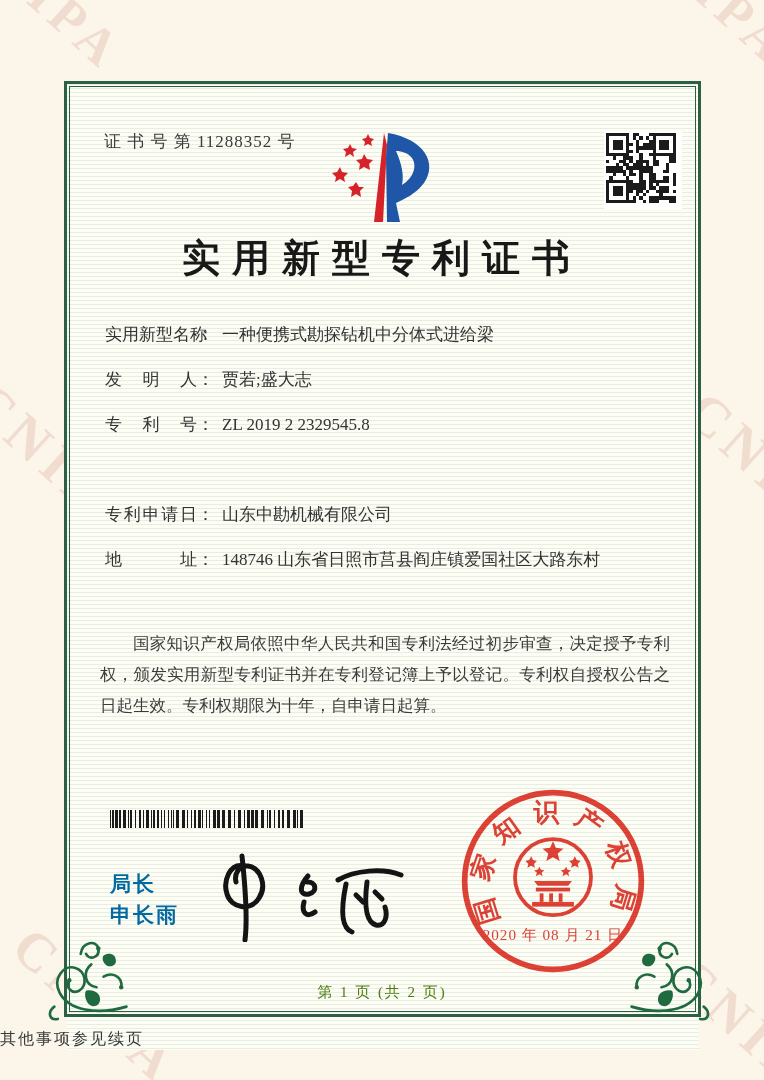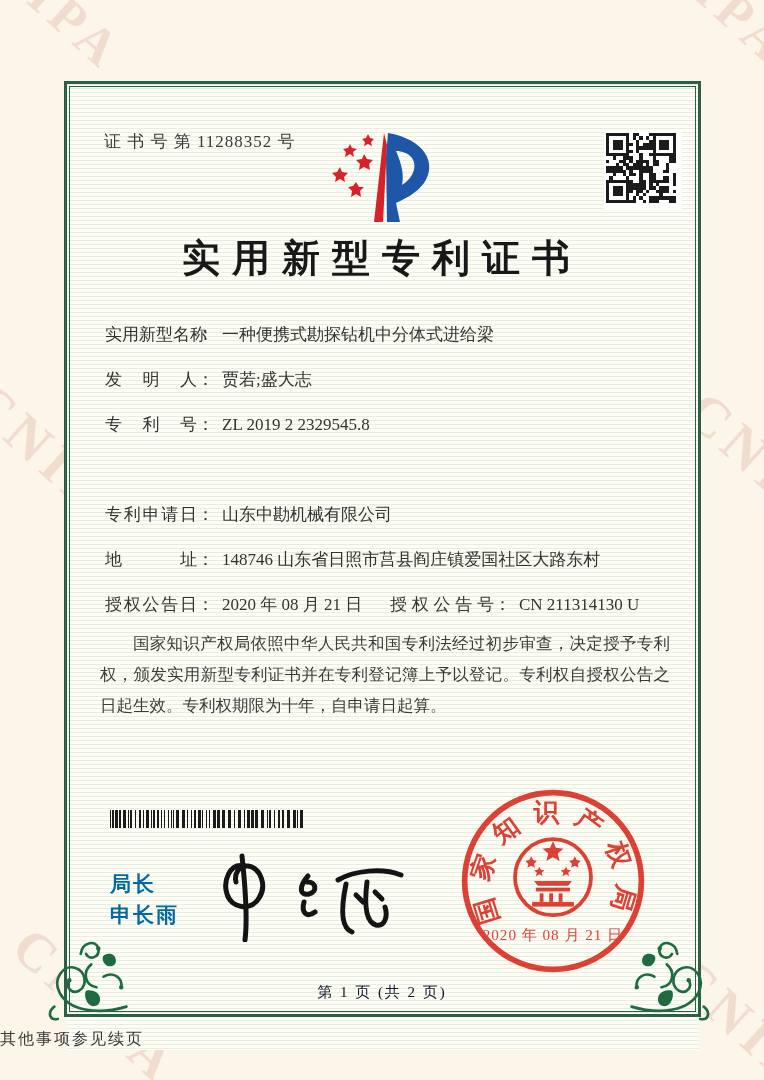--- a/index.html
+++ b/index.html
@@ -23,21 +23,21 @@
   .fvalue{margin-left:8px;}
   .grant2{position:absolute;left:285px;top:0;}
   .paras{position:absolute;left:100px;top:628px;width:570px;font-size:16.5px;line-height:31px;
          text-align:justify;color:#3b3b3b;}
   .paras p{margin:0;text-indent:2em;}
   .barcode{position:absolute;left:110px;top:810px;width:196px;height:18px;display:flex;align-items:stretch;}
   .barcode div{height:100%;}
   .signer{position:absolute;left:110px;font-size:21px;color:#0369a1;letter-spacing:2px;font-weight:bold;}
   .sig{position:absolute;left:215px;top:850px;}
   .seal{position:absolute;left:458px;top:786px;mix-blend-mode:multiply;}
-  .pageinfo{position:absolute;left:0;top:983px;width:764px;text-align:center;font-size:15px;color:#0f172a;letter-spacing:2px;}
+  .pageinfo{position:absolute;left:0;top:983px;width:764px;text-align:center;font-size:15px;color:#4d7c0f;letter-spacing:2px;}
   .contnote{position:absolute;left:0;top:1029px;width:764px;font-size:16px;color:#3a3a3a;letter-spacing:2px;}
   .orn{position:absolute;width:92px;height:88px;}
   .orn-br{transform:scaleX(-1);}
 </style>
 </head>
 <body>
 
 <div class="page">
 
   <div class="wm" style="left:-55px;top:-35px;font-size:52px;">CNIPA</div>
@@ -337,26 +337,20 @@
   </div>
   <div class="row" style="top:413px">
     <span class="flabel">专利号</span><span>：</span><span class="fvalue">ZL 2019 2 2329545.8</span>
   </div>
   <div class="row" style="top:503px">
     <span class="flabel">专利申请日</span><span>：</span><span class="fvalue">山东中勘机械有限公司</span>
   </div>
   <div class="row" style="top:548px">
     <span class="flabel">地址</span><span>：</span><span class="fvalue">148746 山东省日照市莒县阎庄镇爱国社区大路东村</span>
   </div>
-  <div class="row" style="top:593px">
-    <span class="flabel">授权公告日</span><span>：</span><span class="fvalue">2020 年 08 月 21 日</span>
-    <span class="grant2">
-      <span class="flabel2">授权公告号</span><span>：</span><span class="fvalue">CN 211314130 U</span>
-    </span>
-  </div>
 
   <div class="paras">
     <p>国家知识产权局依照中华人民共和国专利法经过初步审查，决定授予专利权，颁发实用新型专利证书并在专利登记簿上予以登记。专利权自授权公告之日起生效。专利权期限为十年，自申请日起算。</p>
   </div>
 
   <div class="barcode" id="barcode">
       <div style="width: 1px; background: rgb(27, 27, 27);"></div>
       <div style="width: 1px; background: transparent;"></div>
       <div style="width: 2px; background: rgb(27, 27, 27);"></div>
       <div style="width: 1px; background: transparent;"></div>

